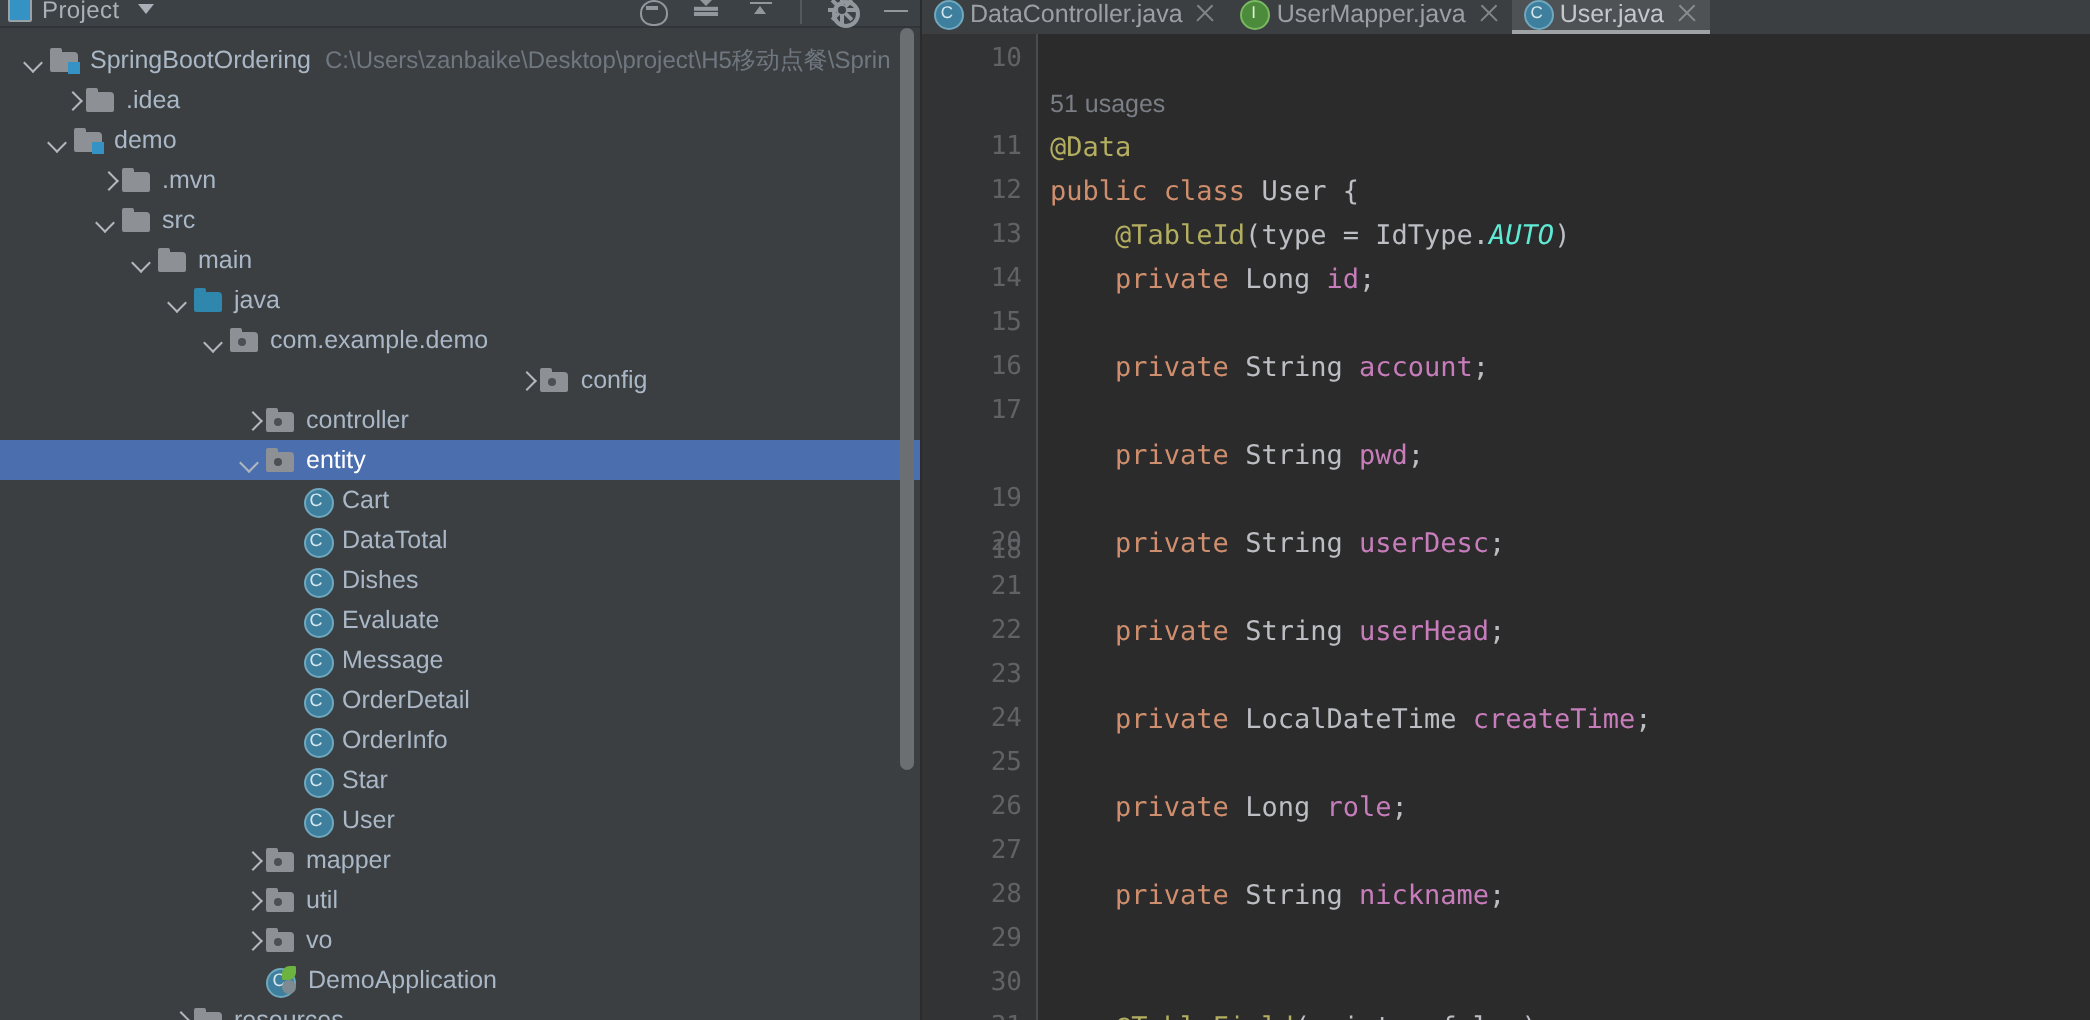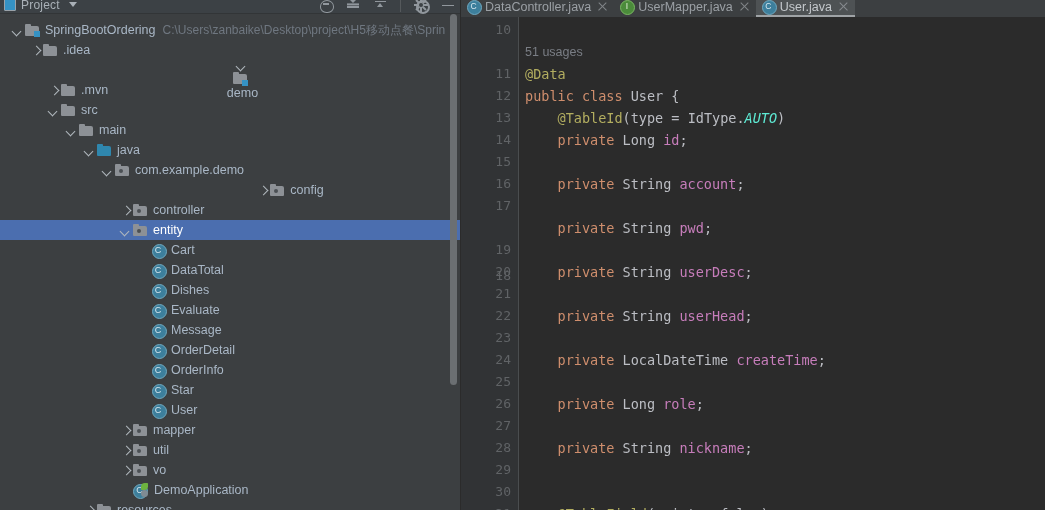--- a/index.html
+++ b/index.html
@@ -551,21 +551,21 @@
             <span class="badge-blue"></span>
           </span>
           <span class="lbl">SpringBootOrdering</span>
           <span class="path">C:\Users\zanbaike\Desktop\project\H5移动点餐\Sprin</span>
         </div>
         <div class="row" style="top: 25px; position: absolute; left: 0px; width: 461px; padding-left: 30px;">
           <span class="arrow right"></span>
           <span class="ic ic-folder"></span>
           <span class="lbl">.idea</span>
         </div>
-        <div class="row" style="top: 45px; position: absolute; left: 0px; width: 461px; padding-left: 24px; flex-direction: column;">
+        <div class="row" style="top: 45px; position: absolute; left: 0px; width: 461px; padding-left: 24px;">
           <span class="arrow down"></span>
           <span class="ic ic-module">
             <span class="badge-blue"></span>
           </span>
           <span class="lbl">demo</span>
         </div>
         <div class="row" style="top: 65px; position: absolute; left: 0px; width: 461px; padding-left: 48px;">
           <span class="arrow right"></span>
           <span class="ic ic-folder"></span>
           <span class="lbl">.mvn</span>

